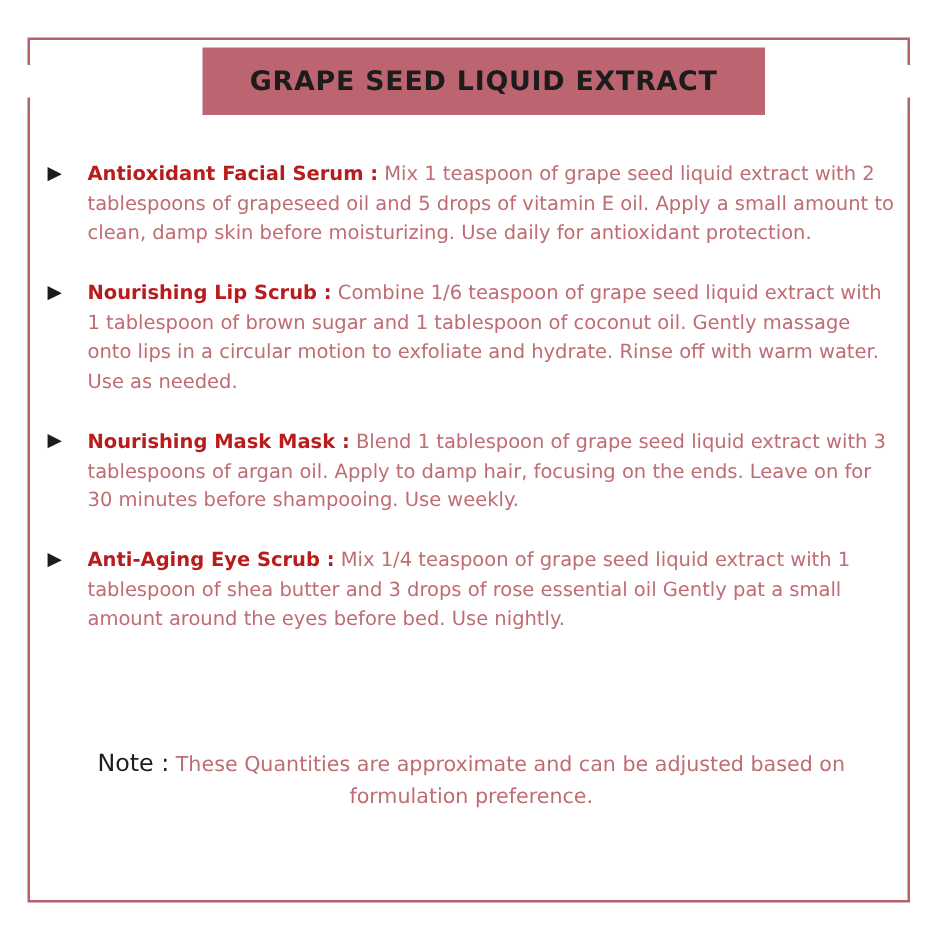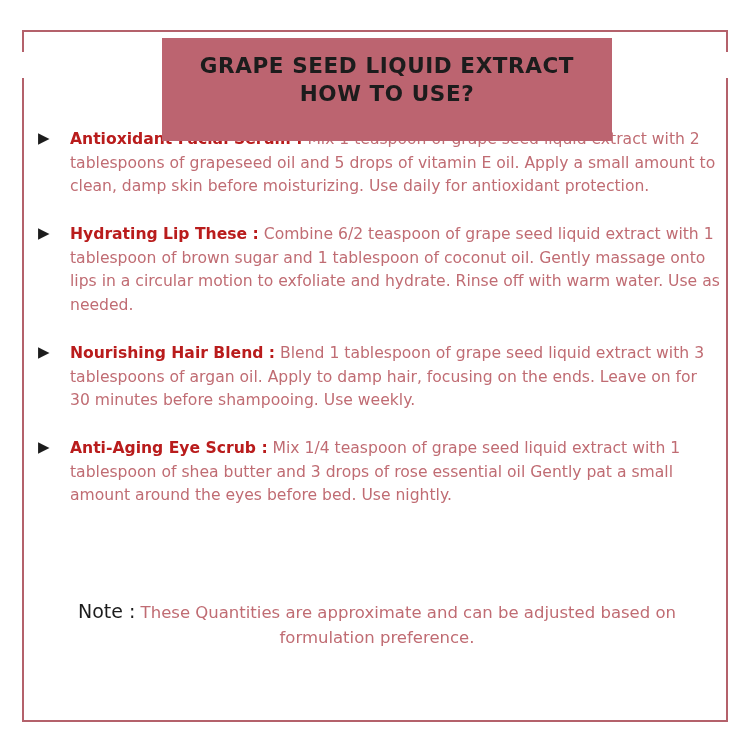--- a/index.html
+++ b/index.html
@@ -30,21 +30,21 @@
     box-sizing: border-box;
   }
   .title-block {
     position: absolute;
     left: 162px;
     top: 38px;
     width: 450px;
     background: #bc6470;
     color: #1c1c1c;
     text-align: center;
-    padding: 14px 8px 32px 8px;
+    padding: 14px 8px 12px 8px;
     box-sizing: border-box;
     z-index: 3;
   }
   .title-line {
     font-family: "DejaVu Sans", sans-serif;
     font-weight: bold;
     font-size: 21.5px;
     letter-spacing: 0.6px;
     line-height: 1.32;
   }
@@ -113,38 +113,37 @@
 <body>
 
 <div class="page">
 
   <div class="frame"></div>
   <div class="frame-gap-left"></div>
   <div class="frame-gap-right"></div>
 
   <div class="title-block">
     <div class="title-line">GRAPE SEED LIQUID EXTRACT</div>
-    <div class="title-line">HOW TO USE?</div>
   </div>
 
   <div class="content">
 
     <div class="item">
       <span class="bullet">▶</span>
       <span class="item-text"><span class="item-label">Antioxidant Facial Serum :</span><span> Mix 1 teaspoon of grape seed liquid extract with 2 tablespoons of grapeseed oil and 5 drops of vitamin E oil. Apply a small amount to clean, damp skin before moisturizing. Use daily for antioxidant protection.</span></span>
     </div>
 
     <div class="item">
       <span class="bullet">▶</span>
-      <span class="item-text"><span class="item-label">Hydrating Lip These :</span><span> Combine 6/2 teaspoon of grape seed liquid extract with 1 tablespoon of brown sugar and 1 tablespoon of coconut oil. Gently massage onto lips in a circular motion to exfoliate and hydrate. Rinse off with warm water. Use as needed.</span></span>
+      <span class="item-text"><span class="item-label">Nourishing Lip Scrub :</span><span> Combine 1/6 teaspoon of grape seed liquid extract with 1 tablespoon of brown sugar and 1 tablespoon of coconut oil. Gently massage onto lips in a circular motion to exfoliate and hydrate. Rinse off with warm water. Use as needed.</span></span>
     </div>
 
     <div class="item">
       <span class="bullet">▶</span>
-      <span class="item-text"><span class="item-label">Nourishing Hair Blend :</span><span> Blend 1 tablespoon of grape seed liquid extract with 3 tablespoons of argan oil.  Apply to damp hair, focusing on the ends. Leave on for 30 minutes before shampooing. Use weekly.</span></span>
+      <span class="item-text"><span class="item-label">Nourishing Mask Mask :</span><span> Blend 1 tablespoon of grape seed liquid extract with 3 tablespoons of argan oil.  Apply to damp hair, focusing on the ends. Leave on for 30 minutes before shampooing. Use weekly.</span></span>
     </div>
 
     <div class="item">
       <span class="bullet">▶</span>
       <span class="item-text"><span class="item-label">Anti-Aging Eye Scrub :</span><span> Mix 1/4 teaspoon of grape seed liquid extract with 1 tablespoon of shea butter and 3 drops of rose essential oil Gently pat a small amount around the eyes before bed. Use nightly.</span></span>
     </div>
 
   </div>
 
   <div class="note">

